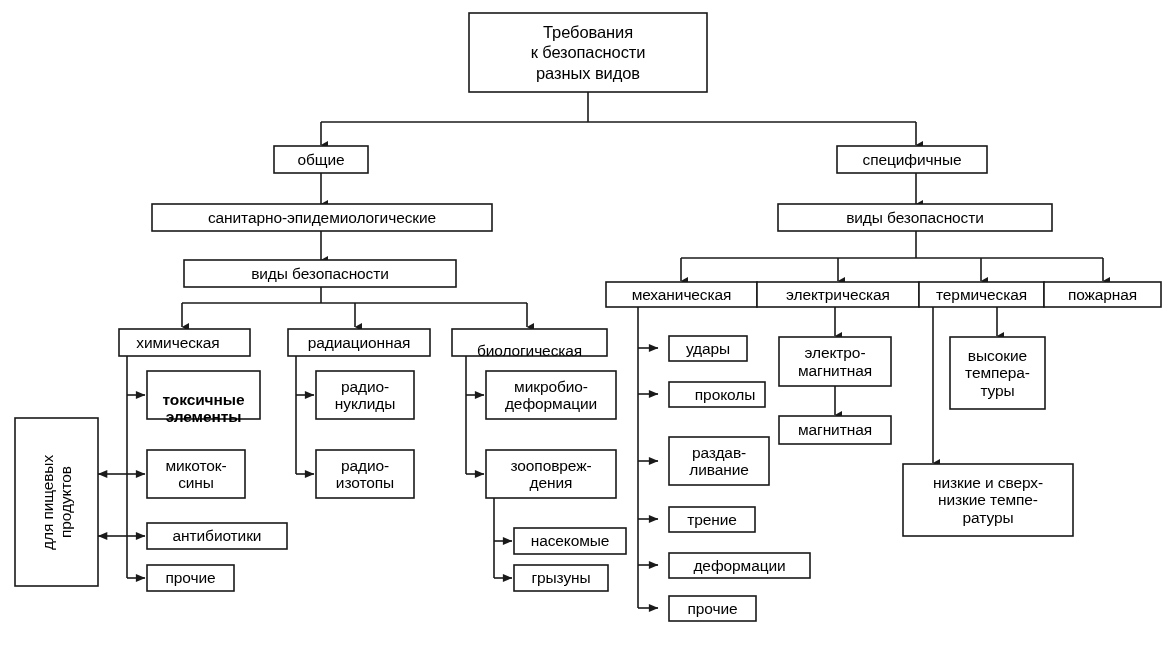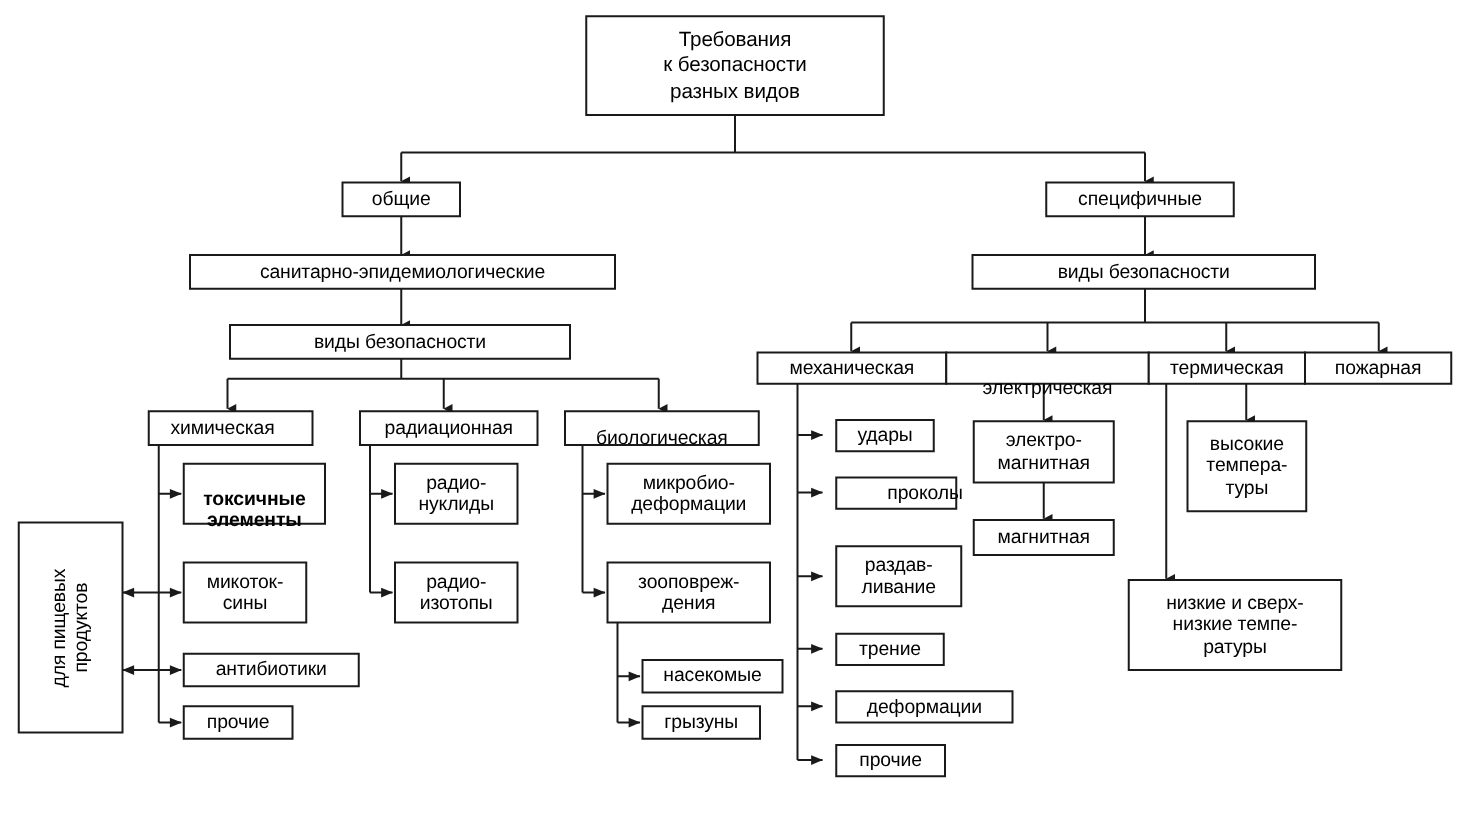--- a/index.html
+++ b/index.html
@@ -241,26 +241,26 @@
   <div class="node-label" style="left:514px; top:528px; width:112px; height:26px;">насекомые</div>
   <div class="node-label" style="left:514px; top:565px; width:94px; height:26px;">грызуны</div>
 
   <div class="node-label vertical" style="left:15px; top:418px; width:83px; height:168px;">для пищевых
 продуктов</div>
 
   <div class="node-label" style="left:837px; top:146px; width:150px; height:27px;">специфичные</div>
   <div class="node-label" style="left:778px; top:204px; width:274px; height:27px;">виды безопасности</div>
 
   <div class="node-label" style="left:606px; top:282px; width:151px; height:25px;">механическая</div>
-  <div class="node-label" style="left:757px; top:282px; width:162px; height:25px;margin-top:16px;">электрическая</div>
+  <div class="node-label" style="left:757px; top:282px; width:162px; height:25px;">электрическая</div>
   <div class="node-label" style="left:919px; top:282px; width:125px; height:25px;">термическая</div>
   <div class="node-label" style="left:1044px; top:282px; width:117px; height:25px;">пожарная</div>
 
   <div class="node-label" style="left:669px; top:336px; width:78px; height:25px;">удары</div>
-  <div class="node-label" style="left:684px; top:382px; width:112px; height:25px;">проколы</div>
+  <div class="node-label" style="left:669px; top:382px; width:112px; height:25px;">проколы</div>
   <div class="node-label" style="left:669px; top:437px; width:100px; height:48px;">раздав-
 ливание</div>
   <div class="node-label" style="left:669px; top:507px; width:86px; height:25px;">трение</div>
   <div class="node-label" style="left:669px; top:553px; width:141px; height:25px;">деформации</div>
   <div class="node-label" style="left:669px; top:596px; width:87px; height:25px;">прочие</div>
 
   <div class="node-label" style="left:779px; top:337px; width:112px; height:49px;">электро-
 магнитная</div>
   <div class="node-label" style="left:779px; top:416px; width:112px; height:28px;">магнитная</div>
 

